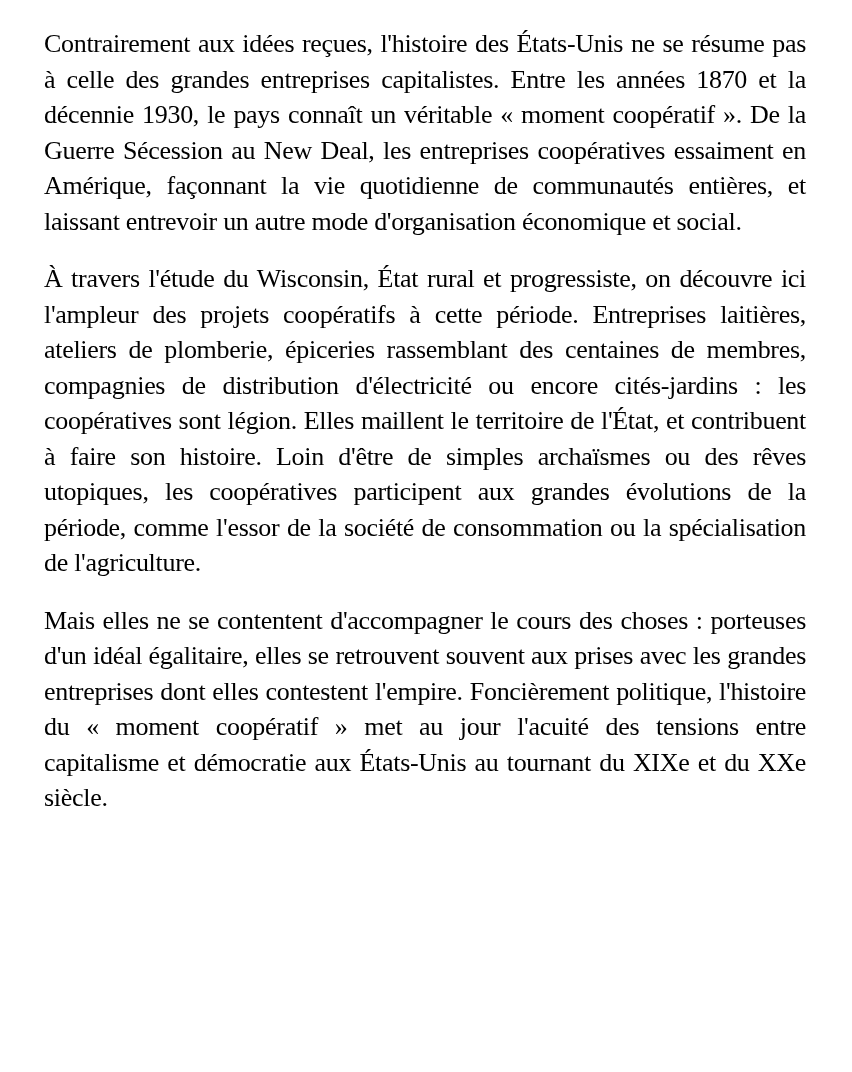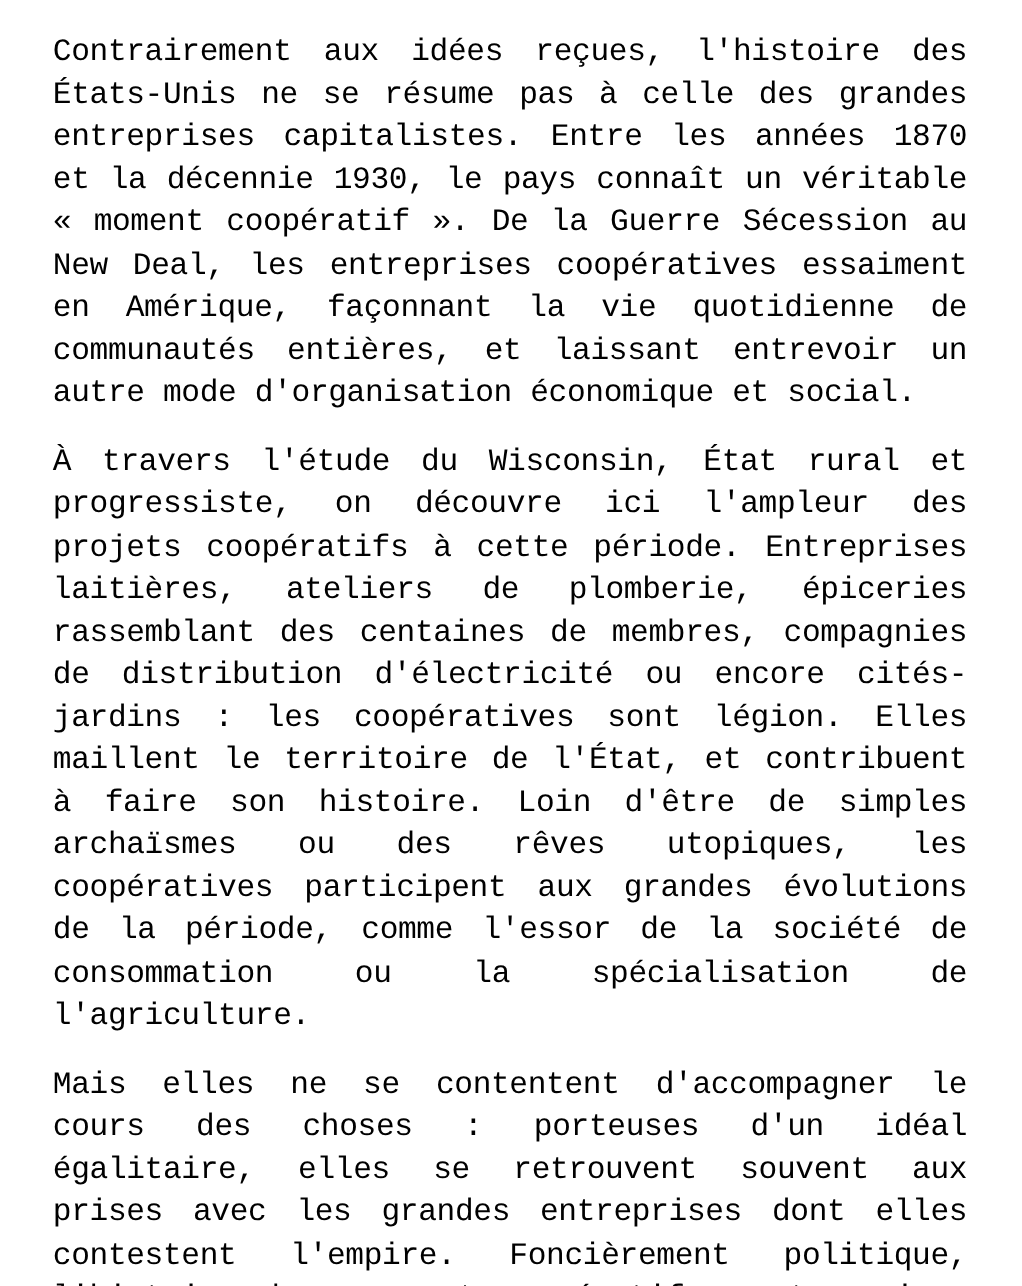--- a/index.html
+++ b/index.html
@@ -8,21 +8,21 @@
       background: #ffffff;
     }
     .page {
       position: relative;
       width: 852px;
       height: 1072px;
       box-sizing: border-box;
       background: #ffffff;
       padding: 26px 46px 16px 44px;
       overflow: hidden;
-      font-family: Liberation Mono, monospace;
+      font-family: Liberation Serif, serif;
       color: #000000;
     }
     .para {
       margin: 0 0 22px 0;
       font-size: 26px;
       line-height: 35.5px;
       letter-spacing: -0.3px;
       text-align: justify;
       text-align-last: left;
       -moz-text-align-last: left;

